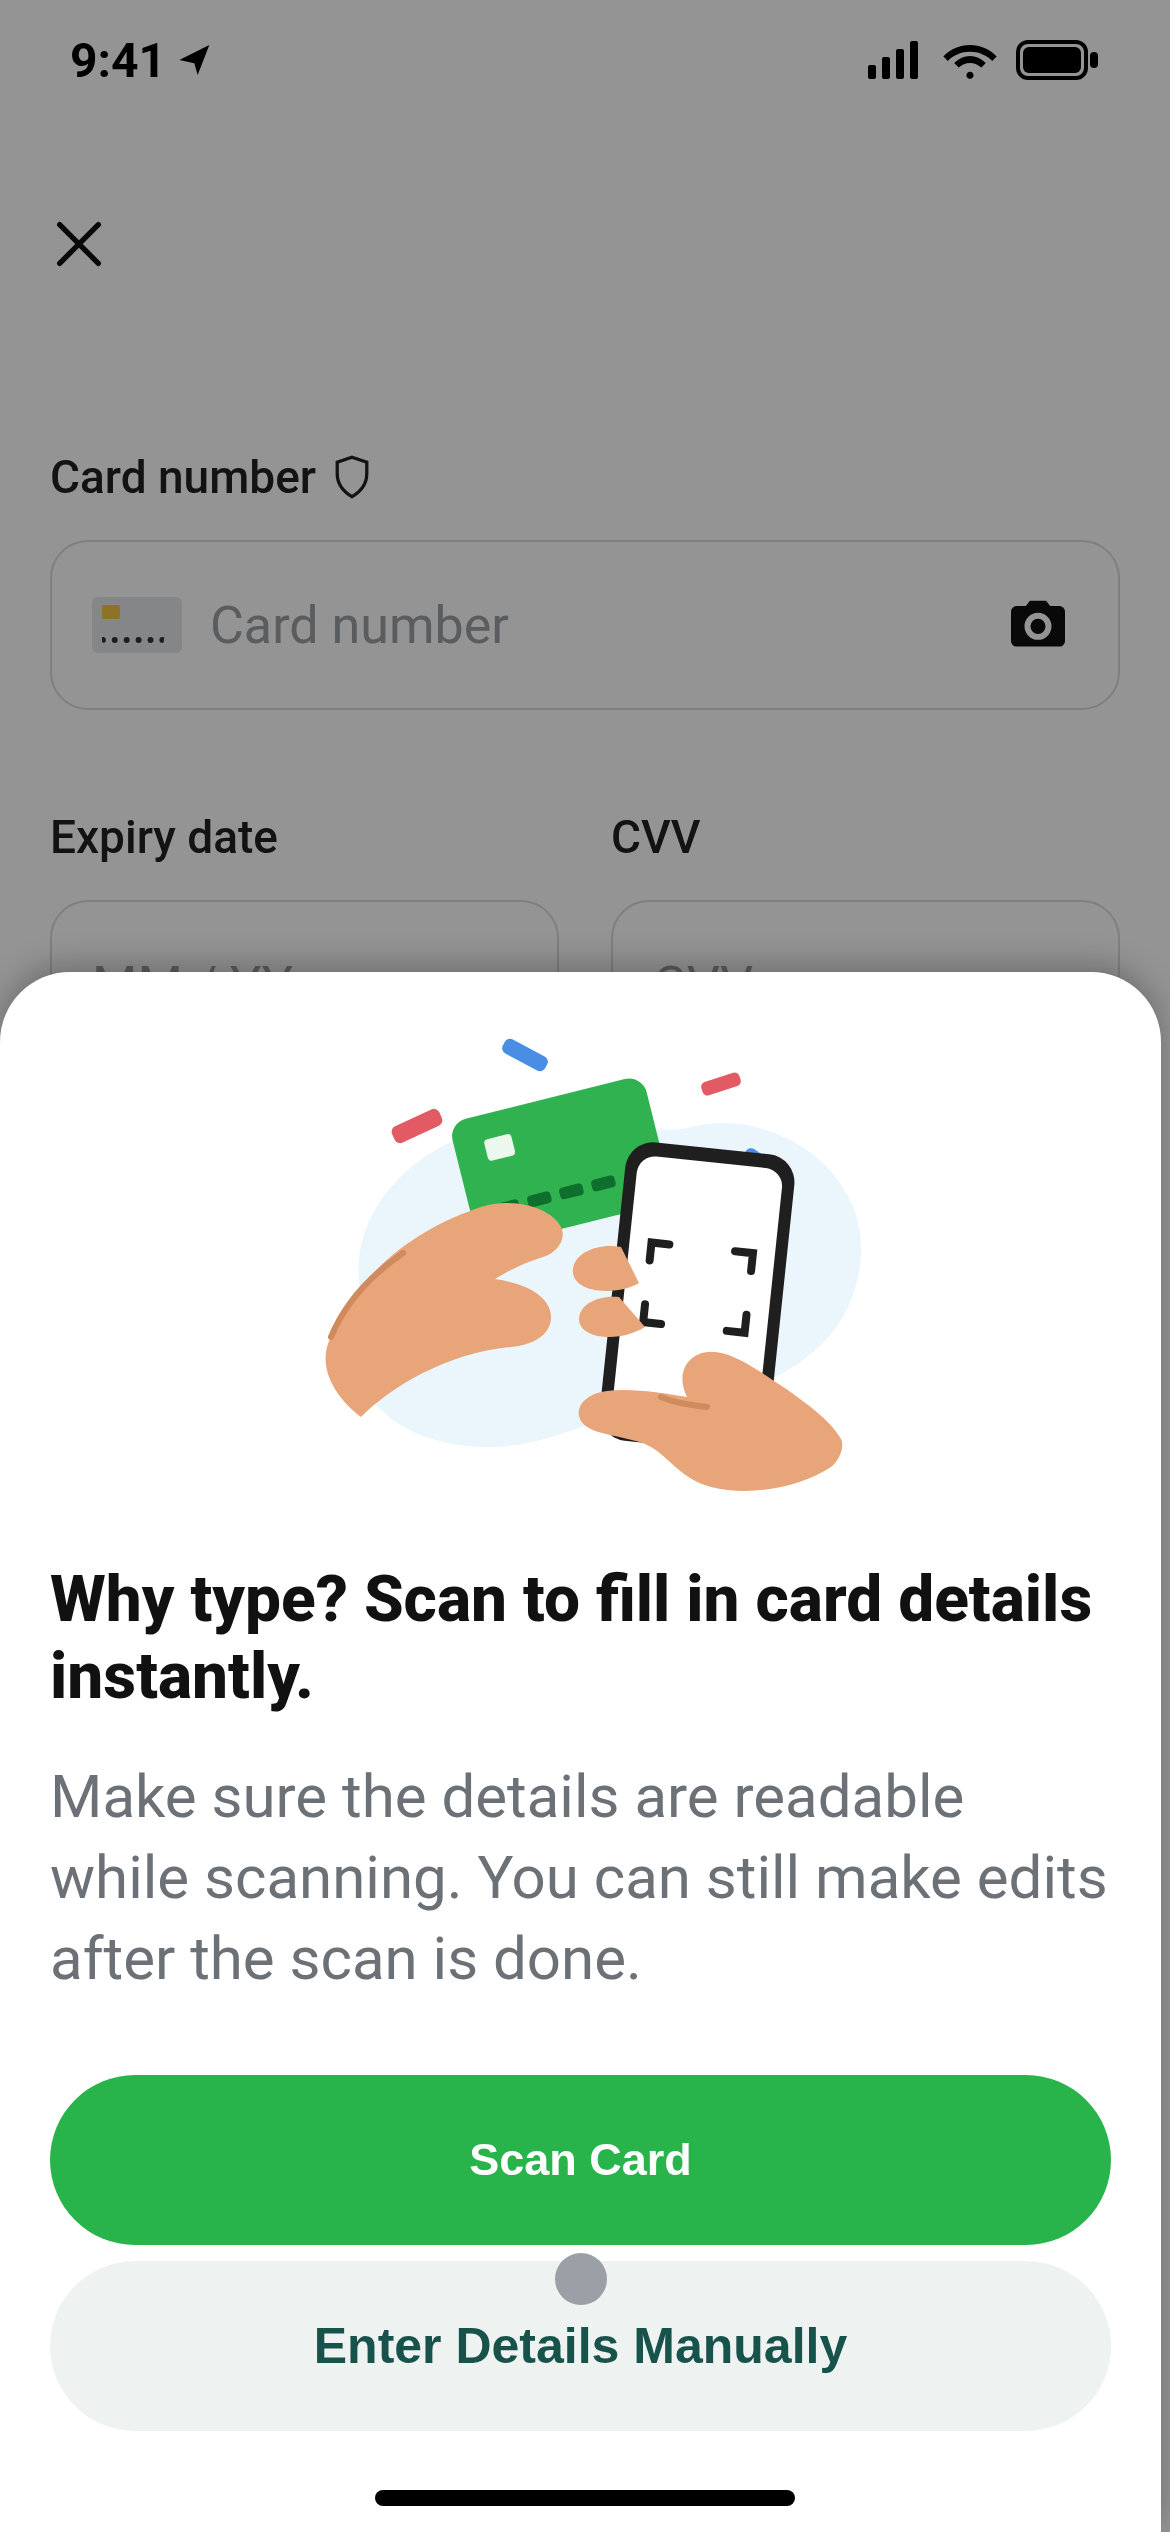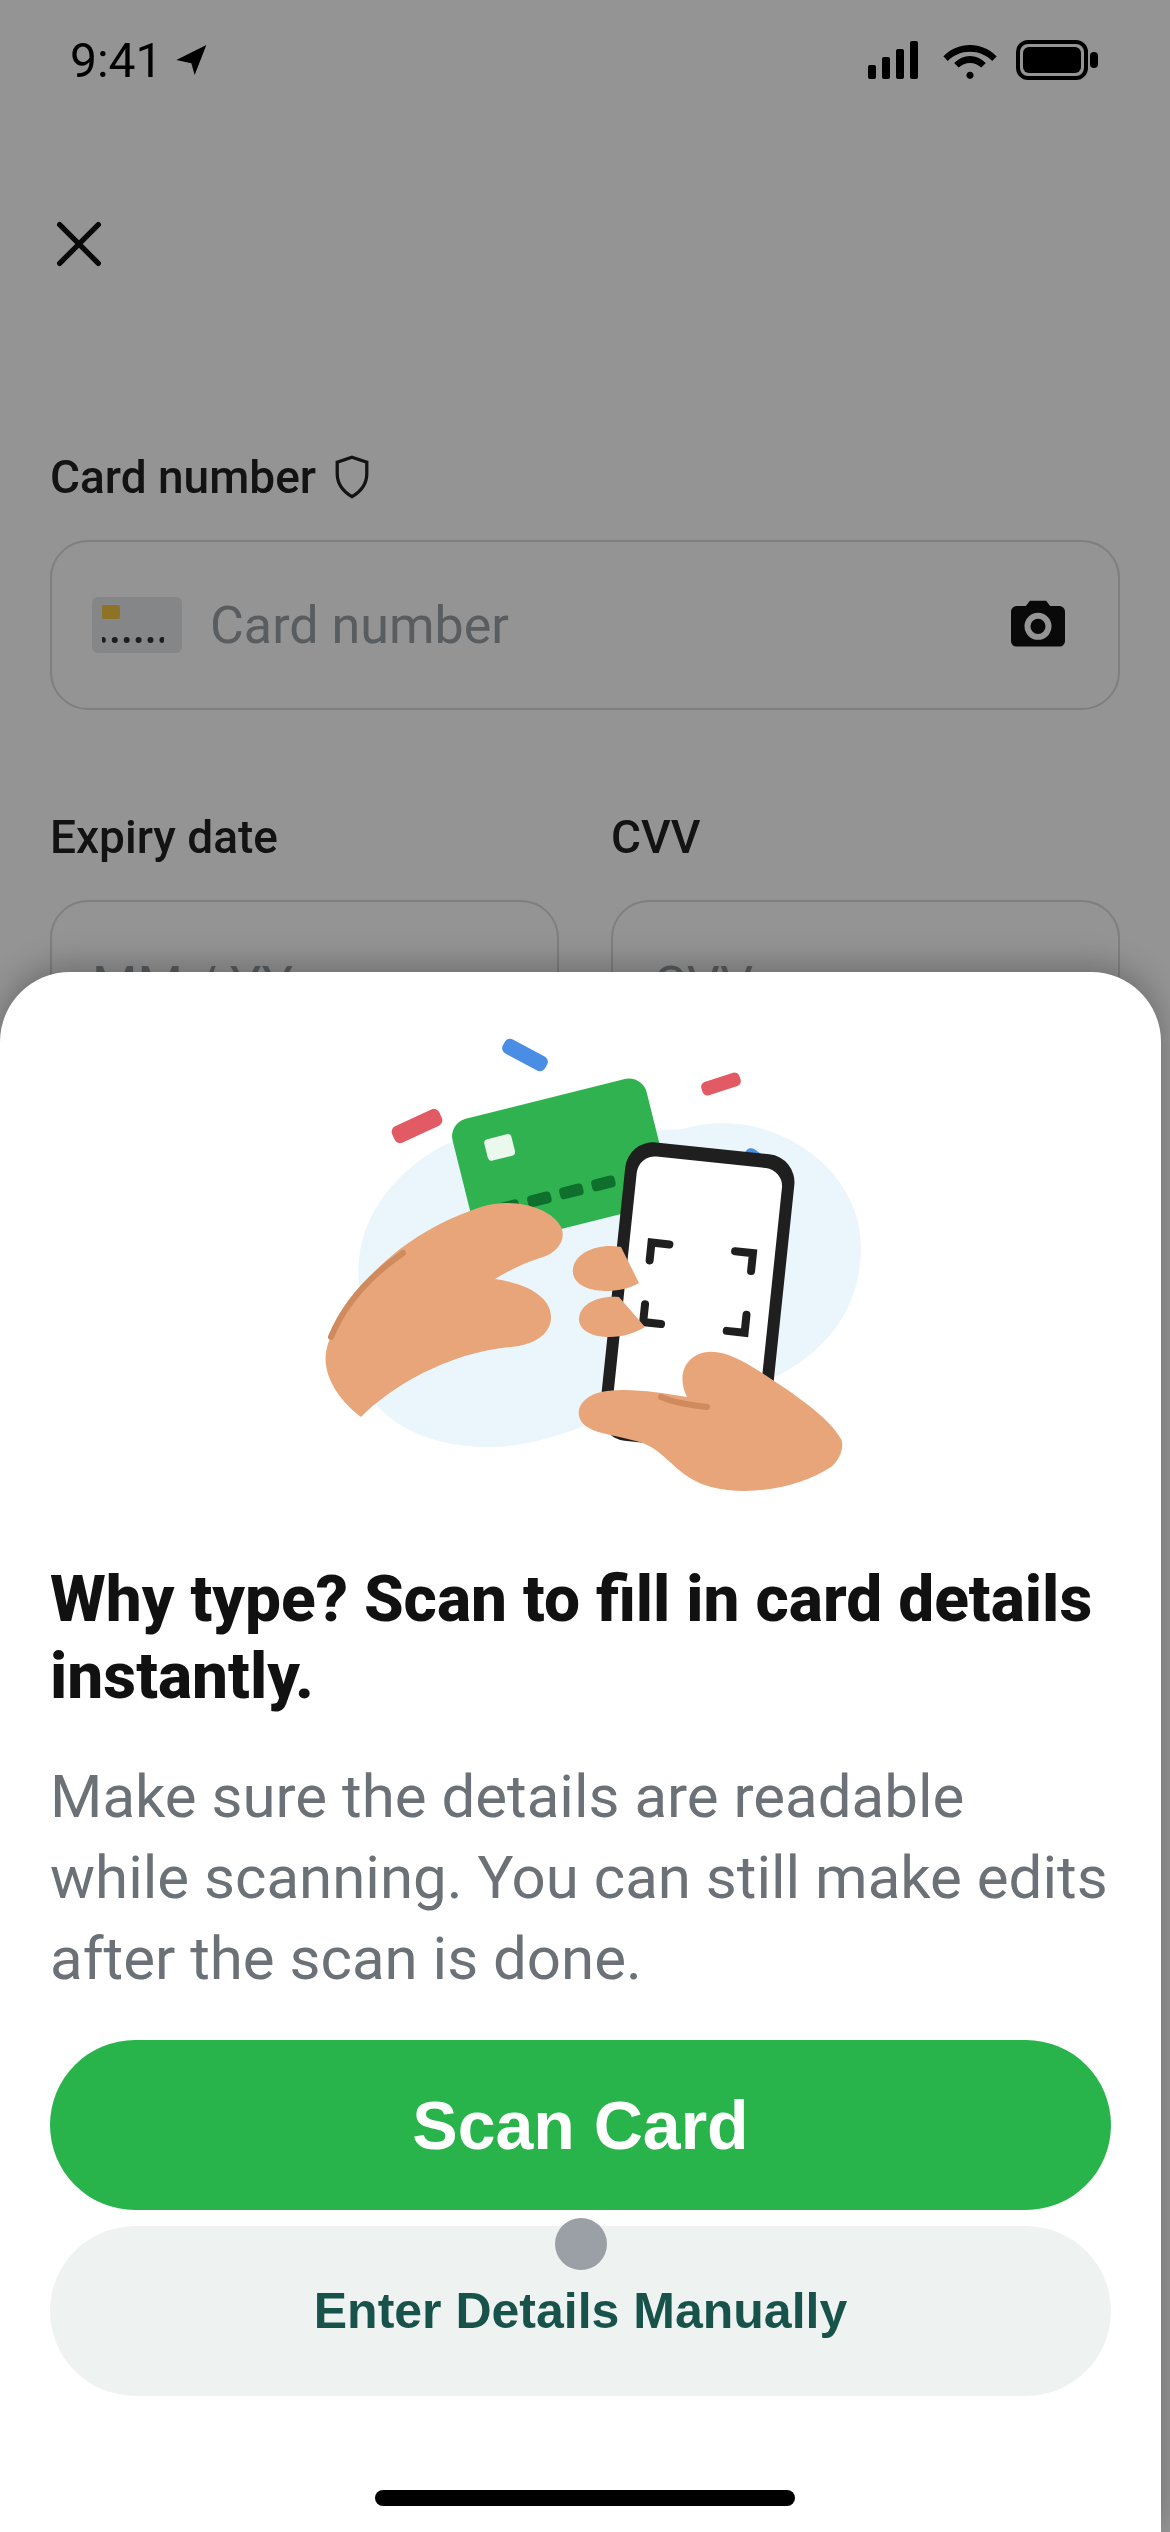--- a/index.html
+++ b/index.html
@@ -4,21 +4,21 @@
 <style>
   * { box-sizing: border-box; margin: 0; padding: 0; }
   html, body { width: 1170px; height: 2532px; font-family: -apple-system, BlinkMacSystemFont, "Segoe UI", Roboto, Helvetica, Arial, sans-serif; background:#fff; overflow:hidden; }
   .screen { position:relative; width:1170px; height:2532px; background:#fff; }
 
   
   .dim { position:absolute; inset:0; background:rgba(0,0,0,0.42); }
 
   
   .status-bar { position:absolute; top:0; left:0; right:0; height:120px; display:flex; align-items:center; justify-content:space-between; padding:0 70px 0 70px; }
-  .status-time { font-size:48px; font-weight:400; color:#000; display:flex; align-items:center; gap:10px; }
+  .status-time { font-size:48px; font-weight:700; color:#000; display:flex; align-items:center; gap:10px; }
   .status-icons { display:flex; align-items:center; gap:18px; }
   .status-icons svg { display:block; }
 
   
   .header { position:absolute; top:215px; left:50px; display:flex; align-items:center; gap:40px; }
   .header-title { font-size:60px; font-weight:800; color:#111; }
 
   
   .form { position:absolute; top:450px; left:50px; right:50px; }
   .field-label { font-size:46px; color:#222; font-weight:500; display:flex; align-items:center; gap:16px; }
@@ -32,21 +32,21 @@
   .row2 { display:flex; gap:52px; margin-top:100px; }
   .col { flex:1; }
   .small-input { height:170px; border:2px solid #d9dbdd; border-radius:38px; display:flex; align-items:center; padding:0 40px; background:#fff; margin-top:36px;}
   .small-input .ph { font-size:52px; color:#9aa0a6; }
 
   
   .sheet { position:absolute; left:0; right:9px; bottom:0; height:1560px; background:#fff; border-top-left-radius:70px; border-top-right-radius:70px; box-shadow:0 -8px 30px rgba(0,0,0,0.25); padding:50px 50px 60px 50px; }
   .illustration { width:100%; height:500px; display:flex; align-items:center; justify-content:center; }
   .sheet-title { margin-top:40px; font-size:64px; font-weight:800; color:#111; line-height:1.2; }
   .sheet-desc { margin-top:40px; font-size:60px; color:#6b7176; line-height:1.35; }
-  .primary-btn { margin-top:41px; width:100%; height:170px; background:#28b44b; color:#fff; border:none; border-radius:90px; font-size:68px; font-weight:800; cursor:pointer; }
+  .primary-btn { margin-top:76px; width:100%; height:170px; background:#28b44b; color:#fff; border:none; border-radius:90px; font-size:45px; font-weight:800; cursor:pointer; }
   .secondary-btn { margin-top:16px; width:100%; height:170px; background:#eef3f2; color:#17534a; border:none; border-radius:90px; font-size:50px; font-weight:800; cursor:pointer; position:relative; }
   .secondary-btn .knob { position:absolute; top:-8px; left:50%; transform:translateX(-50%); width:52px; height:52px; background:#9aa0a6; border-radius:50%; }
 
   
   .home-indicator { position:absolute; bottom:26px; left:50%; transform:translateX(-50%); width:420px; height:16px; background:#000; border-radius:10px; }
 </style>
 </head>
 <body>
 
 <div class="screen">

